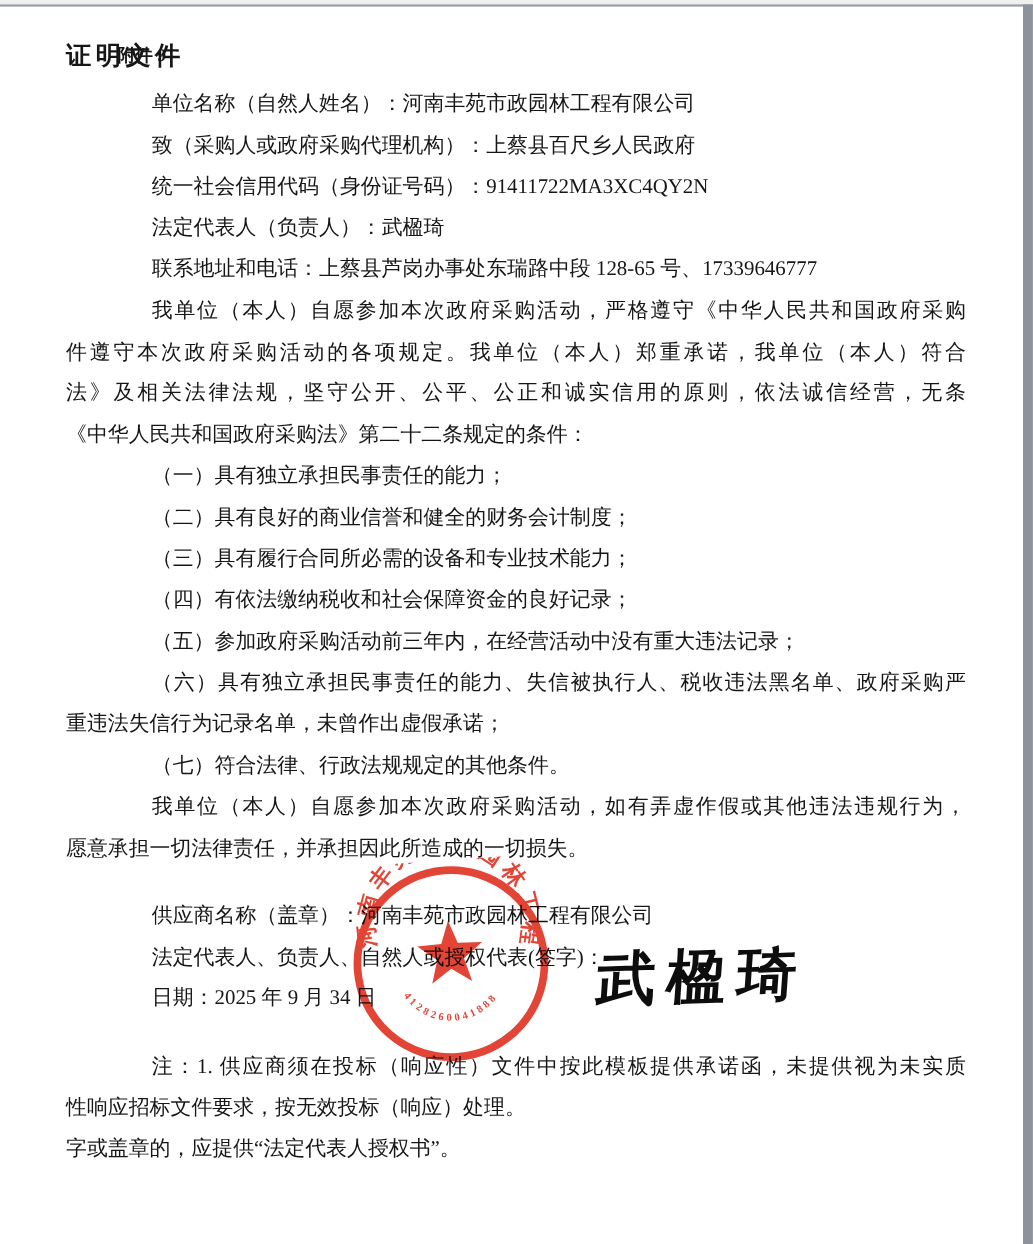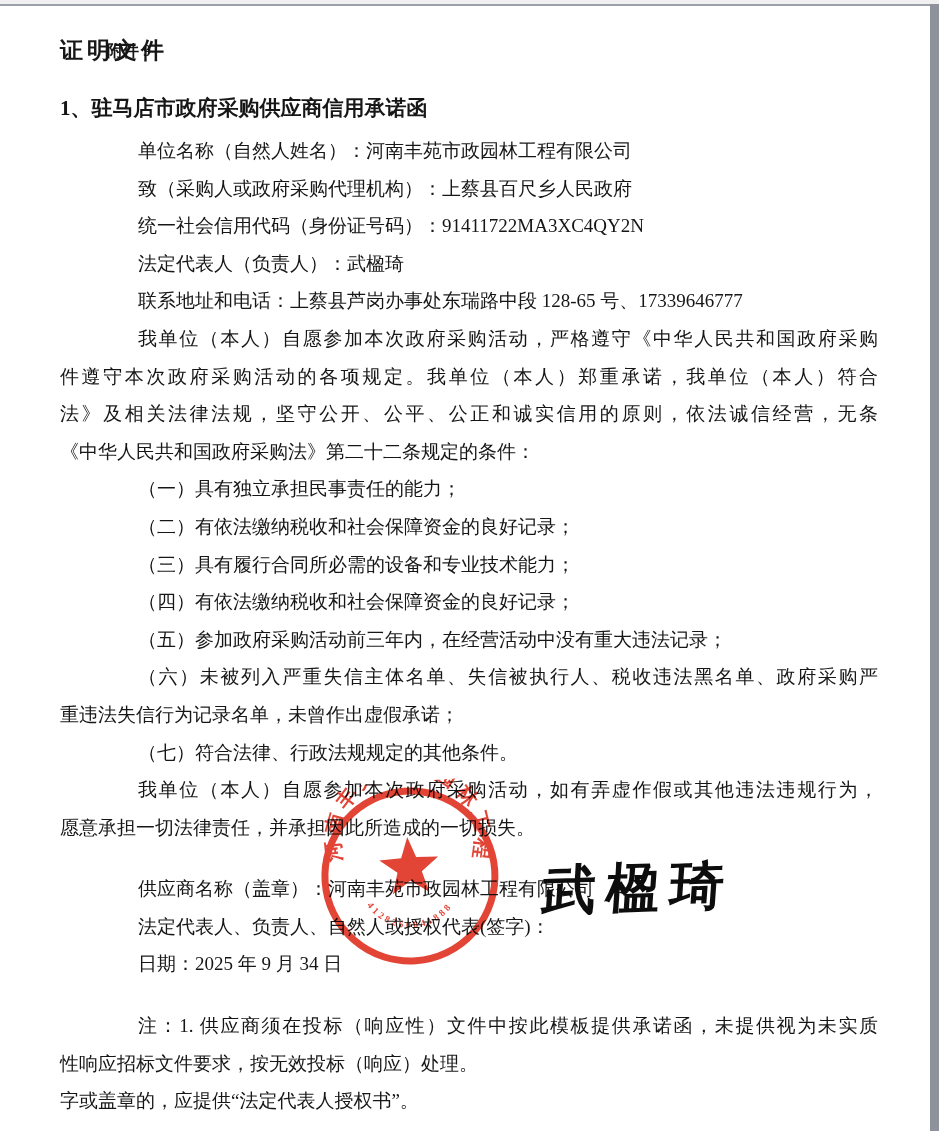--- a/index.html
+++ b/index.html
@@ -34,38 +34,37 @@
 <div class="top-band"></div>
 <div class="right-edge"></div>
 
 <div class="doc">
 
   <div class="title-row">
     <span class="attach">附件 9</span>
     <div class="doctitle">证明文件</div>
   </div>
 
-  <div class="heading">1、驻马店市政府采购供应商信用承诺函</div>
 
   <div class="body-lines">
     <div class="line indent">单位名称（自然人姓名）：河南丰苑市政园林工程有限公司</div>
     <div class="line indent">致（采购人或政府采购代理机构）：上蔡县百尺乡人民政府</div>
     <div class="line indent">统一社会信用代码（身份证号码）：91411722MA3XC4QY2N</div>
     <div class="line indent">法定代表人（负责人）：武楹琦</div>
     <div class="line indent">联系地址和电话：上蔡县芦岗办事处东瑞路中段 128-65 号、17339646777</div>
     <div class="line indent full">我单位（本人）自愿参加本次政府采购活动，严格遵守《中华人民共和国政府采购</div>
     <div class="line full">件遵守本次政府采购活动的各项规定。我单位（本人）郑重承诺，我单位（本人）符合</div>
     <div class="line full">法》及相关法律法规，坚守公开、公平、公正和诚实信用的原则，依法诚信经营，无条</div>
     <div class="line">《中华人民共和国政府采购法》第二十二条规定的条件：</div>
     <div class="line indent">（一）具有独立承担民事责任的能力；</div>
-    <div class="line indent">（二）有依法缴纳税收和社会保障资金的良好记录；</div>
+    <div class="line indent">（二）具有良好的商业信誉和健全的财务会计制度；</div>
     <div class="line indent">（三）具有履行合同所必需的设备和专业技术能力；</div>
     <div class="line indent">（四）有依法缴纳税收和社会保障资金的良好记录；</div>
     <div class="line indent">（五）参加政府采购活动前三年内，在经营活动中没有重大违法记录；</div>
-    <div class="line indent full">（六）未被列入严重失信主体名单、失信被执行人、税收违法黑名单、政府采购严</div>
+    <div class="line indent full">（六）具有独立承担民事责任的能力、失信被执行人、税收违法黑名单、政府采购严</div>
     <div class="line">重违法失信行为记录名单，未曾作出虚假承诺；</div>
     <div class="line indent">（七）符合法律、行政法规规定的其他条件。</div>
     <div class="line indent full">我单位（本人）自愿参加本次政府采购活动，如有弄虚作假或其他违法违规行为，</div>
     <div class="line">愿意承担一切法律责任，并承担因此所造成的一切损失。</div>
   </div>
 
   <div class="supplier-block">
     <div class="line indent">供应商名称（盖章）：河南丰苑市政园林工程有限公司</div>
     <div class="line indent">法定代表人、负责人、自然人或授权代表(签字)：</div>
     <div class="line indent">日期：2025 年 9 月 34 日</div>

